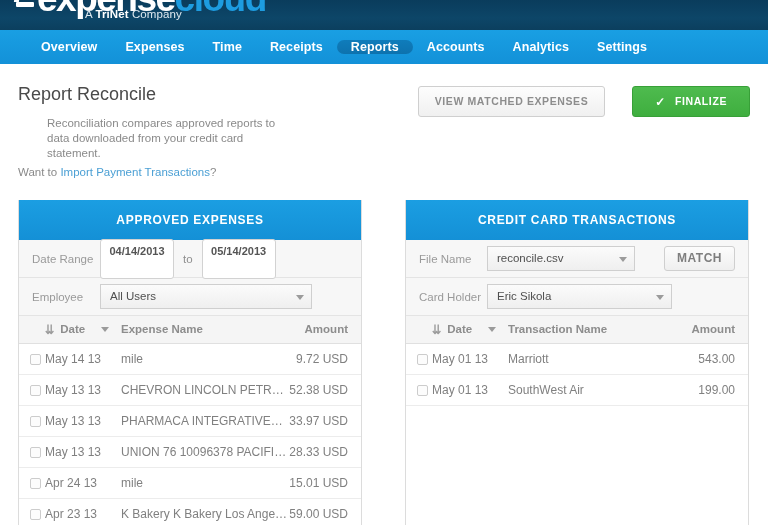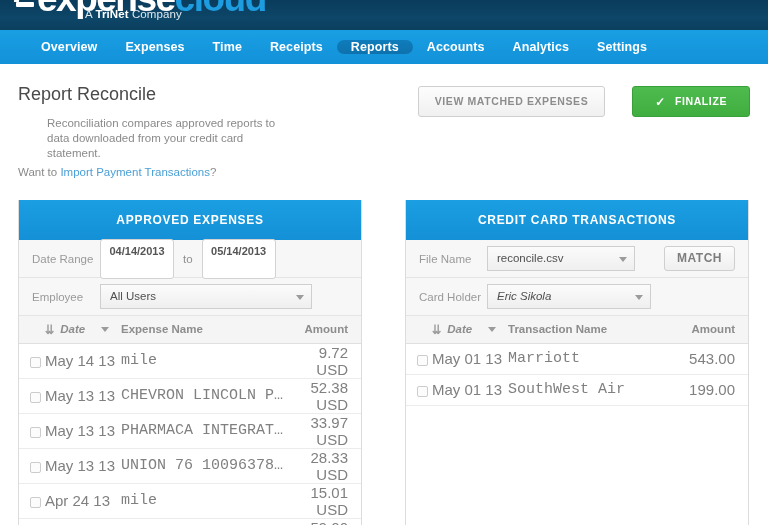--- a/index.html
+++ b/index.html
@@ -217,21 +217,21 @@
     position: absolute;
     right: 7px; top: 50%;
     margin-top: -2px;
     width: 0; height: 0;
     border-left: 4px solid transparent;
     border-right: 4px solid transparent;
     border-top: 5px solid #9b9b9b;
   }
   .sel-employee { width: 212px; }
   .sel-file { width: 185px; }
-  .sel-holder { width: 164px; font-style: italic; }
+  .sel-holder { width: 185px; }
   .btn-match {
     margin-left: 29px;
     height: 25px;
     border: 1px solid #cfcfcf;
     border-radius: 3px;
     background: linear-gradient(to bottom, #fcfcfc 0%, #efefef 100%);
     color: #7e7e7e;
     font-size: 12px;
     font-weight: bold;
     letter-spacing: .5px;
@@ -256,40 +256,40 @@
   th.col-date { width: 76px; }
   th.col-name { }
   th.col-amount { text-align: right; padding-right: 13px; }
   .th-date-inner { display: flex; align-items: center; gap: 6px; }
   .sort-glyph {
     font-size: 11px;
     color: #9c9c9c;
     line-height: 1;
     transform: scaleY(1.15);
   }
-  .date-text { font-style: italic; }
+  .date-text { }
   .th-caret {
     width: 0; height: 0;
     border-left: 4px solid transparent;
     border-right: 4px solid transparent;
     border-top: 5px solid #9b9b9b;
     margin-left: 10px;
   }
   tbody td {
     height: 31px;
     border-bottom: 1px solid #ececec;
-    font-size: 15px;
+    font-size: 12px;
     color: #808080;
     padding: 0;
     vertical-align: middle;
     margin-left: 20px;
   }
   td.cell-check { padding-left: 11px; }
   td.cell-amount { text-align: right; padding-right: 13px; }
-  td.cell-name { overflow: hidden; white-space: nowrap; text-overflow: ellipsis; max-width: 165px; font-family: Liberation Mono, monospace; }
+  td.cell-name { overflow: hidden; white-space: nowrap; text-overflow: ellipsis; max-width: 165px; }
   .cbox {
     display: inline-block;
     width: 11px; height: 11px;
     border: 1px solid #cccccc;
     border-radius: 2px;
     background: #fcfcfc;
     cursor: pointer;
     vertical-align: middle;
   }
 </style>

